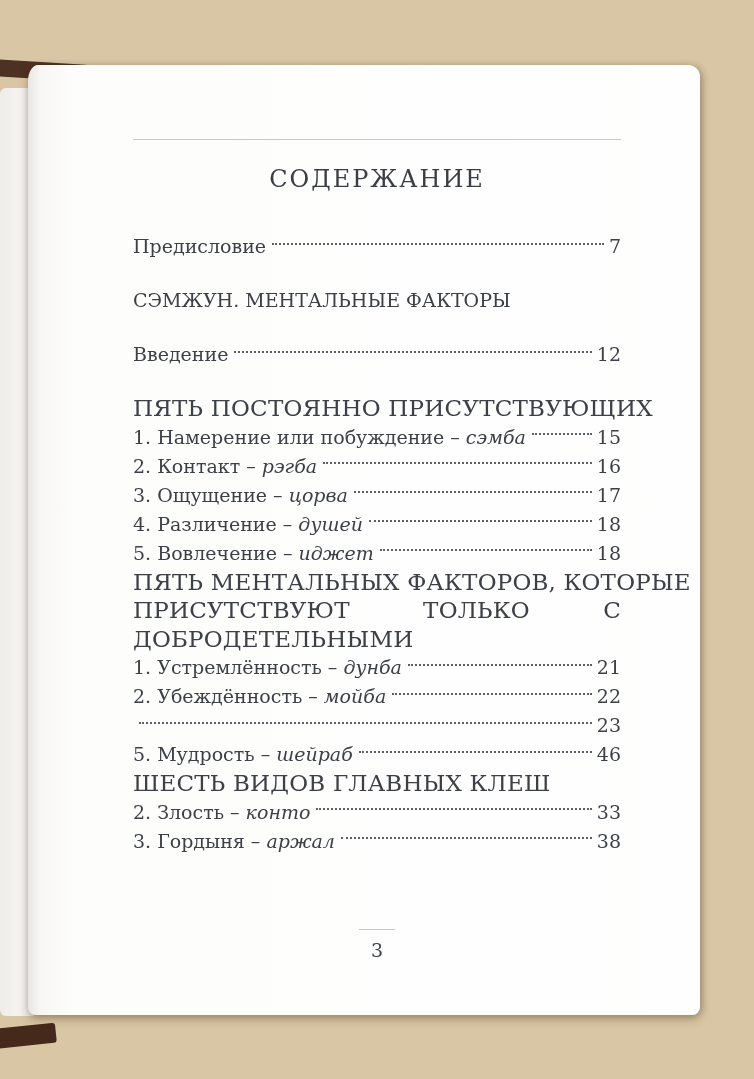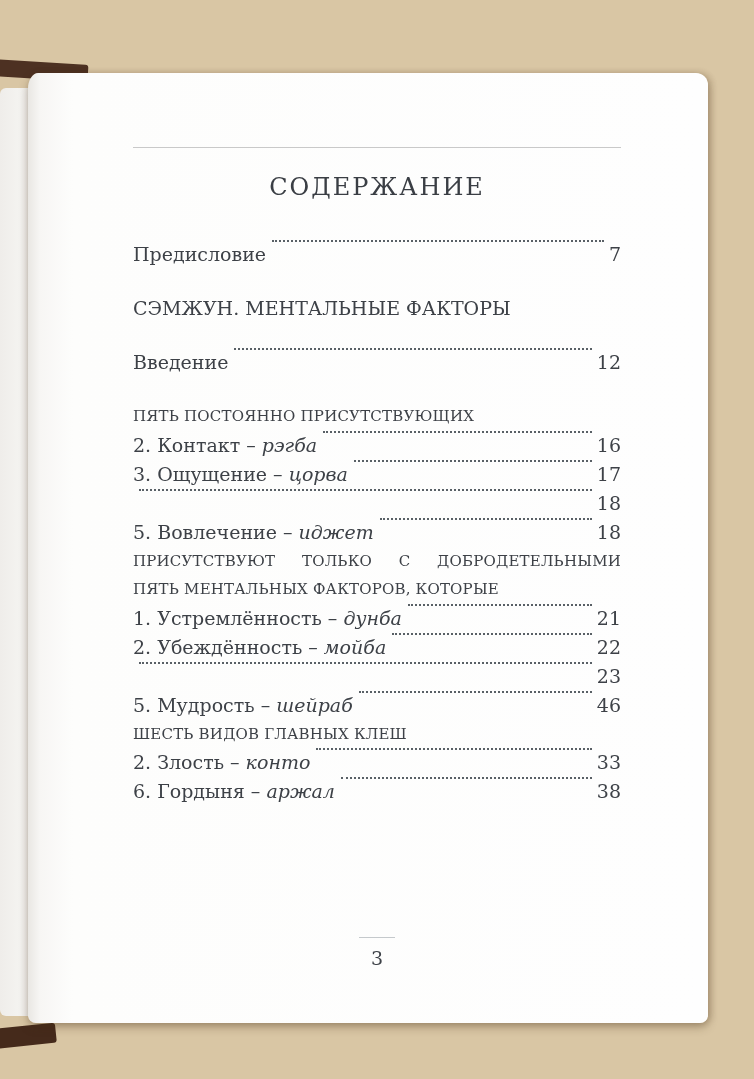--- a/index.html
+++ b/index.html
@@ -50,27 +50,26 @@
     position: absolute;
     left: 0; top: 88px; width: 33px; height: 928px;
     background: linear-gradient(90deg, #efedeA 0%, #f4f3f0 60%, #eceae6 100%);
     border-right: 1px solid #dcd9d3;
     border-radius: 6px 0 0 6px;
     z-index: 2;
   }
   
   .page {
     position: absolute;
-    left: 28px; top: 73px; width: 672px; height: 950px;
+    left: 28px; top: 65px; width: 672px; height: 950px;
     background:
       linear-gradient(90deg, #e9e7e3 0px, #f7f6f4 12px, #fdfdfc 45px, #fefefe 100%);
     border-radius: 10px 12px 8px 8px / 16px 12px 8px 8px;
     box-shadow: 0 4px 10px rgba(70,45,20,0.35), 3px 0 6px rgba(70,45,20,0.18);
     z-index: 3;
-    padding-left: 8px;
   }
   .content {
     position: absolute;
     left: 105px; top: 74px; width: 488px;
     color: #3d4147;
   }
   .top-rule {
     width: 100%; height: 1px;
     background: #c9c9c9;
   }
@@ -78,33 +77,33 @@
     margin-top: 24px;
     text-align: center;
     font-size: 24px;
     line-height: 30px;
     letter-spacing: 2px;
     color: #3a3e44;
   }
   #rows { margin-top: 38px; }
   .row { font-size: 19px; line-height: 29px; }
   .row.gap { margin-top: 25px; }
-  .row.entry { display: flex; align-items: flex-start; }
+  .row.entry { display: flex; align-items: center; }
   .row.entry .label { white-space: pre; }
   .row.entry .term { font-style: italic; }
   .leader {
     flex: 1;
     border-bottom: 2px dotted #596066;
     margin: 0 3px 6px 6px;
     min-width: 20px;
   }
   .pagenum { margin-left: 2px; }
   .row.caption .cap-italic { }
   .row.heading { letter-spacing: 0.2px; }
-  .hline { font-size: 15px; line-height: 28.5px; white-space: nowrap; }
+  .hline { font-size: 23px; line-height: 28.5px; white-space: nowrap; }
   .hline.jline {
     white-space: normal;
     text-align: justify;
     text-align-last: justify;
   }
   
   .footer {
     position: absolute;
     left: 105px; top: 864px; width: 488px;
     text-align: center;
@@ -140,41 +139,47 @@
         <div class="row caption gap"><span class="cap-italic">СЭМЖУН.</span><span class="cap-rest"> МЕНТАЛЬНЫЕ ФАКТОРЫ</span></div>
         <div class="row entry gap">
     <span class="label"><span class="txt">Введение</span></span>
     <span class="leader"></span>
     <span class="pagenum">12</span>
   </div>
         <div class="row heading gap">
           <div class="hline">ПЯТЬ ПОСТОЯННО ПРИСУТСТВУЮЩИХ</div>
         </div>
         <div class="row entry">
+    <span class="label"><span class="txt">1. Намерение или побуждение – </span><span class="term">сэмба</span></span>
+    <span class="leader"></span>
+    <span class="pagenum">15</span>
+  </div>
+        <div class="row entry">
     <span class="label"><span class="txt">2. Контакт – </span><span class="term">рэгба</span></span>
     <span class="leader"></span>
     <span class="pagenum">16</span>
   </div>
         <div class="row entry">
     <span class="label"><span class="txt">3. Ощущение – </span><span class="term">цорва</span></span>
     <span class="leader"></span>
     <span class="pagenum">17</span>
   </div>
         <div class="row entry">
+    <span class="label"><span class="txt">4. Различение – </span><span class="term">душей</span></span>
     <span class="leader"></span>
     <span class="pagenum">18</span>
   </div>
         <div class="row entry">
     <span class="label"><span class="txt">5. Вовлечение – </span><span class="term">иджет</span></span>
     <span class="leader"></span>
     <span class="pagenum">18</span>
   </div>
         <div class="row heading">
+          <div class="hline">ПЯТЬ МЕНТАЛЬНЫХ ФАКТОРОВ, КОТОРЫЕ</div>
           <div class="hline jline">ПРИСУТСТВУЮТ ТОЛЬКО С ДОБРОДЕТЕЛЬНЫМИ</div>
-          <div class="hline">ПЯТЬ МЕНТАЛЬНЫХ ФАКТОРОВ, КОТОРЫЕ</div>
         </div>
         <div class="row entry">
     <span class="label"><span class="txt">1. Устремлённость – </span><span class="term">дунба</span></span>
     <span class="leader"></span>
     <span class="pagenum">21</span>
   </div>
         <div class="row entry">
     <span class="label"><span class="txt">2. Убеждённость – </span><span class="term">мойба</span></span>
     <span class="leader"></span>
     <span class="pagenum">22</span>
@@ -190,21 +195,21 @@
   </div>
         <div class="row heading">
           <div class="hline">ШЕСТЬ ВИДОВ ГЛАВНЫХ КЛЕШ</div>
         </div>
         <div class="row entry">
     <span class="label"><span class="txt">2. Злость – </span><span class="term">конто</span></span>
     <span class="leader"></span>
     <span class="pagenum">33</span>
   </div>
         <div class="row entry">
-    <span class="label"><span class="txt">6. Гордыня – </span><span class="term">аржал</span></span>
+    <span class="label"><span class="txt">3. Гордыня – </span><span class="term">аржал</span></span>
     <span class="leader"></span>
     <span class="pagenum">38</span>
   </div>
       </div>
   </div>
   <div class="footer">
     <div class="footer-rule"></div>
     <div class="footer-num">3</div>
   </div>
 </div>

